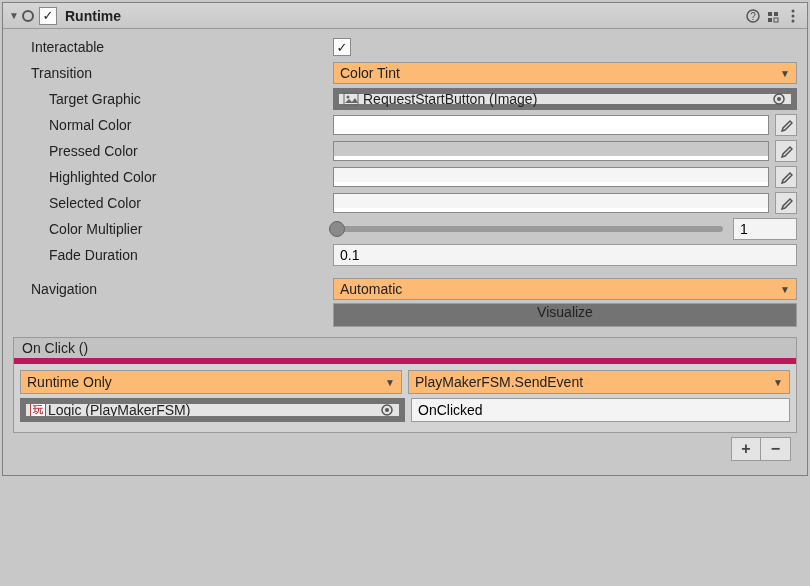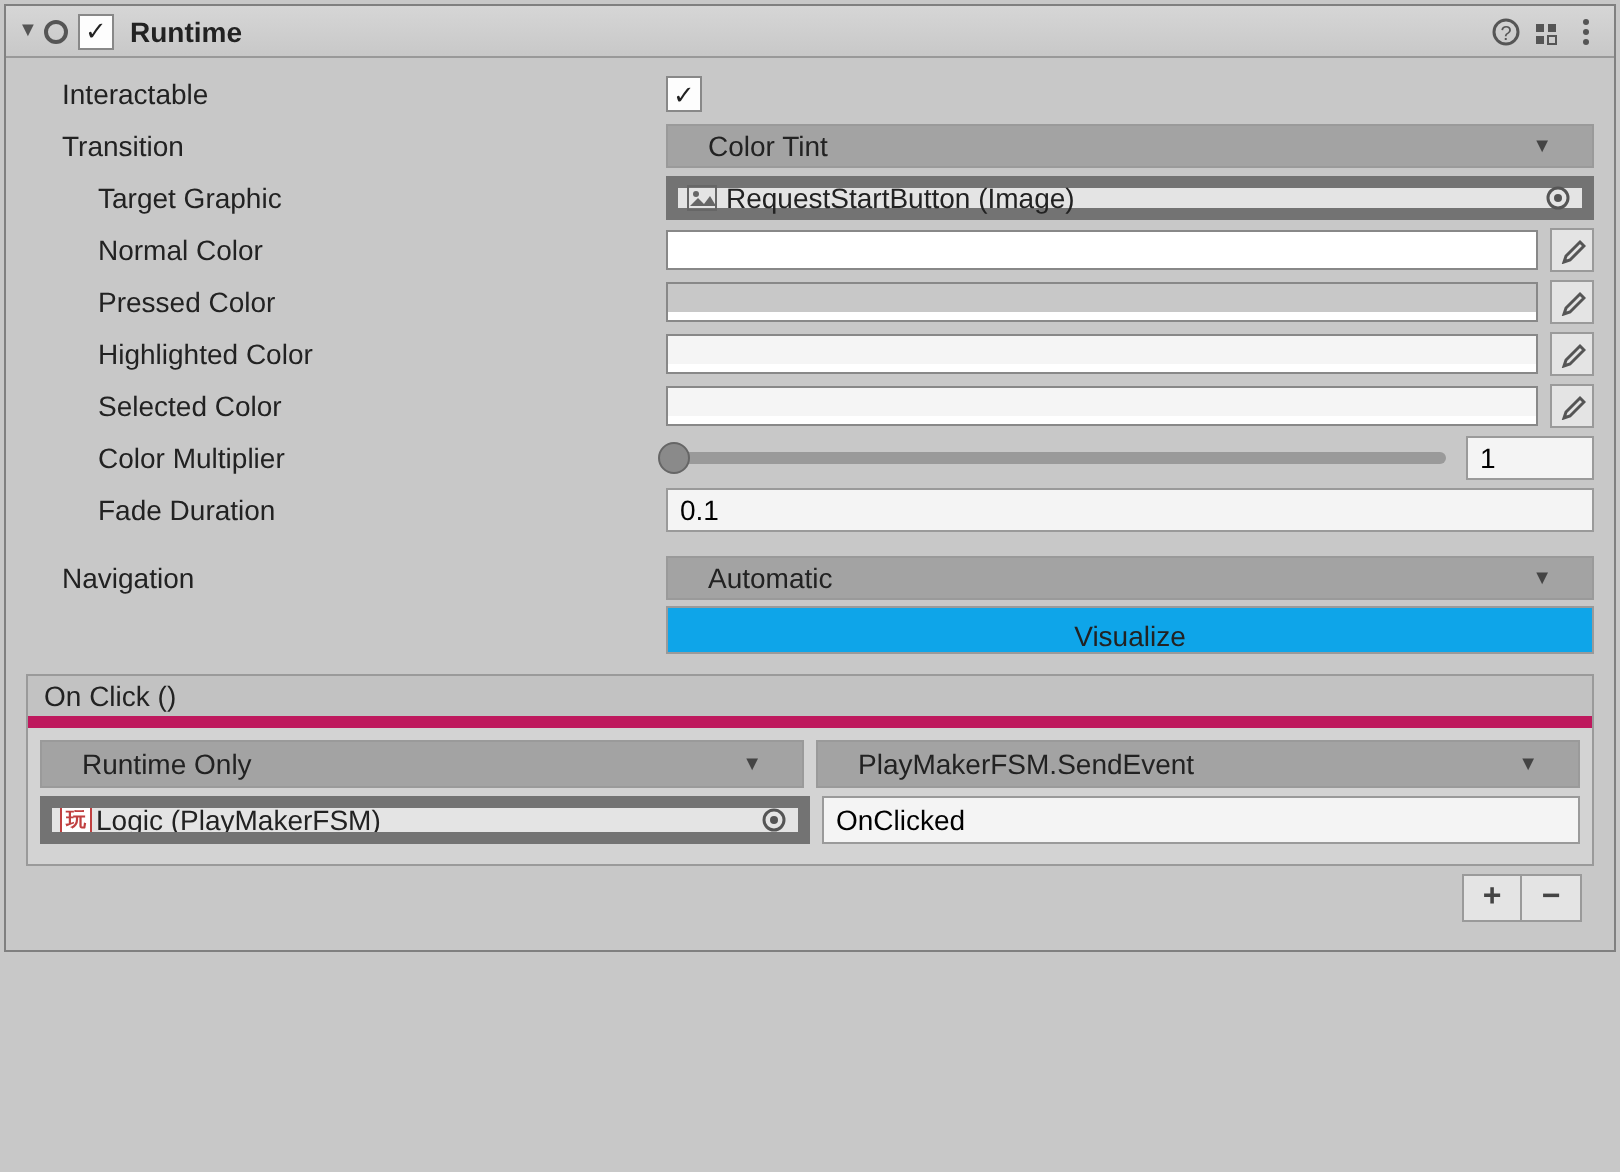--- a/index.html
+++ b/index.html
@@ -25,22 +25,22 @@
 .label.indent { padding-left: 36px; }
 .control { flex: 1; display: flex; align-items: center; gap: 4px; }
 
 .checkbox {
   width: 18px; height: 18px; background: #fdfdfd; border: 1px solid #888;
   display: inline-flex; justify-content: center; align-items: center; font-size: 13px;
   cursor: pointer;
 }
 
 .dropdown {
-  flex: 1; height: 22px; background: #a3a3a3; border: 1px solid #9a9a9a;
-  display: flex; align-items: center; padding: 0 20px; cursor: pointer; position: relative;
+  flex: 1; height: 22px; background: #fdba74; border: 1px solid #9a9a9a;
+  display: flex; align-items: center; padding: 0 6px; cursor: pointer; position: relative;
 }
 .dropdown .arrow { margin-left: auto; font-size: 10px; color: #444; }
 
 .objfield {
   flex: 1; height: 22px; background: #e4e4e4; border: 6px solid #737373;
   display: flex; align-items: center; padding: 0 4px; cursor: pointer;
 }
 .objfield .obj-icon { width: 16px; height: 14px; margin-right: 4px; display: inline-flex; }
 .objfield .picker { margin-left: auto; width: 16px; height: 16px; display: inline-flex; justify-content: center; align-items: center; }
 
@@ -64,22 +64,22 @@
   width: 16px; height: 16px; background: #8a8a8a; border: 1px solid #666; border-radius: 50%;
   position: absolute; top: -5px; left: -4px; cursor: pointer;
 }
 .numfield {
   width: 64px; height: 22px; background: #f4f4f4; border: 1px solid #9a9a9a;
   padding: 0 6px; font-size: 14px;
 }
 .numfield.full { flex: 1; width: auto; }
 
 .button {
-  flex: 1; height: 24px; background: #0ea5e9; border: 1px solid #9a9a9a;
-  display: flex; justify-content: center; align-items: flex-end; cursor: pointer;
+  flex: 1; height: 24px; background: #737373; border: 1px solid #9a9a9a;
+  display: flex; justify-content: center; align-items: flex-start; cursor: pointer;
 }
 
 .event-box {
   margin-top: 10px; border: 1px solid #9a9a9a; background: #d3d3d3;
 }
 .event-header {
   height: 26px; background: #c2c2c2; border-bottom: 6px solid #be185d;
   display: flex; align-items: center; padding: 0 8px;
 }
 .event-body { padding: 6px; }

